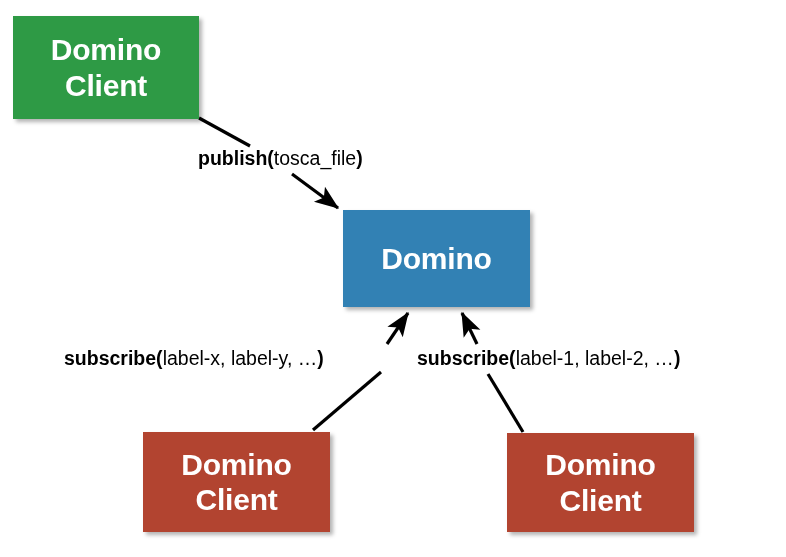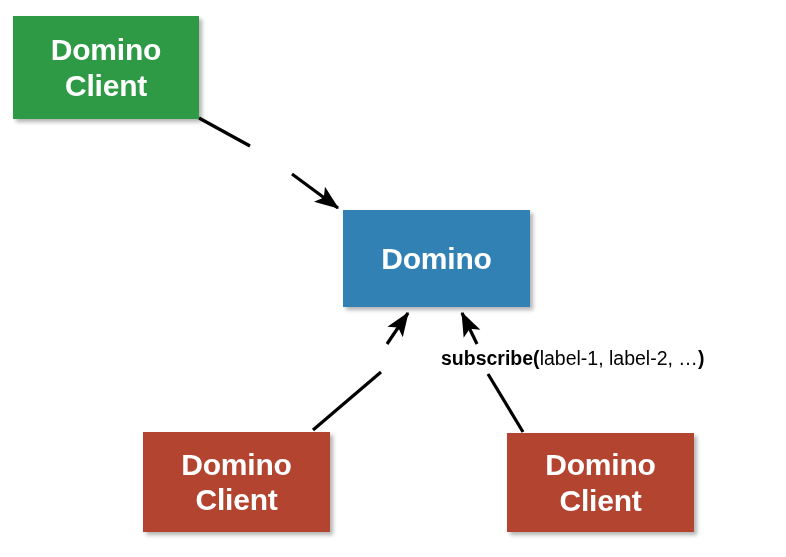--- a/index.html
+++ b/index.html
@@ -103,19 +103,25 @@
   <div class="node" style="left:143px; top:432px; width:187px; height:100px; background:#b24430;">
     <span class="line1">Domino</span>
     <span class="line2">Client</span>
   </div>
 
   <div class="node" style="left:507px; top:433px; width:187px; height:99px; background:#b24430;">
     <span class="line1">Domino</span>
     <span class="line2">Client</span>
   </div>
 
+  <div class="edge-label" style="left:196px; top:148px;">
+    <span class="fn">publish(</span><span class="args">tosca_file</span><span class="fn">)</span>
+  </div>
 
+  <div class="edge-label" style="left:62px; top:348px;">
+    <span class="fn">subscribe(</span><span class="args">label-x, label-y, …</span><span class="fn">)</span>
+  </div>
 
-  <div class="edge-label" style="left:439px; top:348px;">
+  <div class="edge-label" style="left:415px; top:348px;">
     <span class="fn">subscribe(</span><span class="args">label-1, label-2, …</span><span class="fn">)</span>
   </div>
 
 </div>
 
 </body></html>

